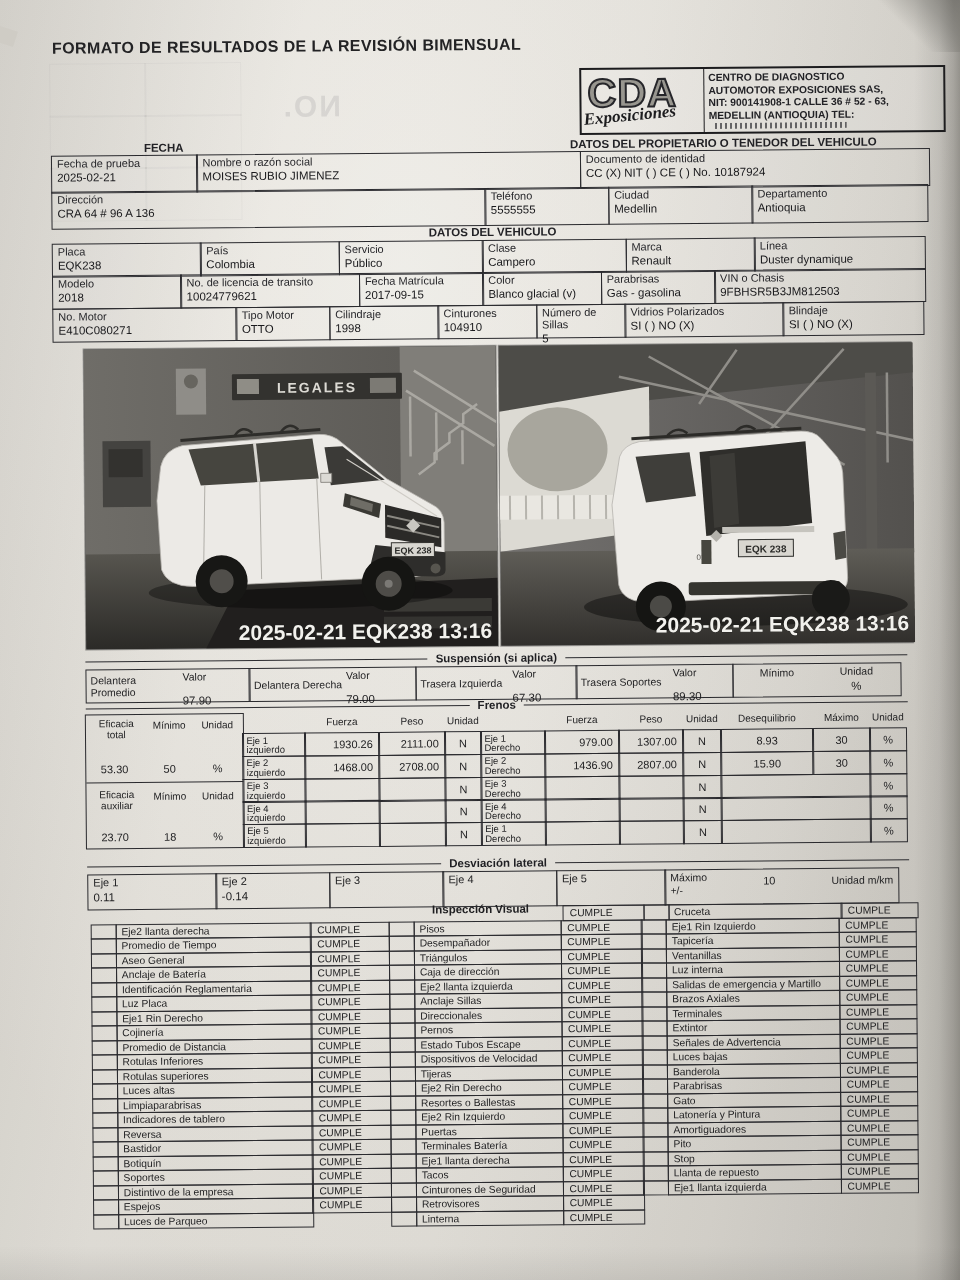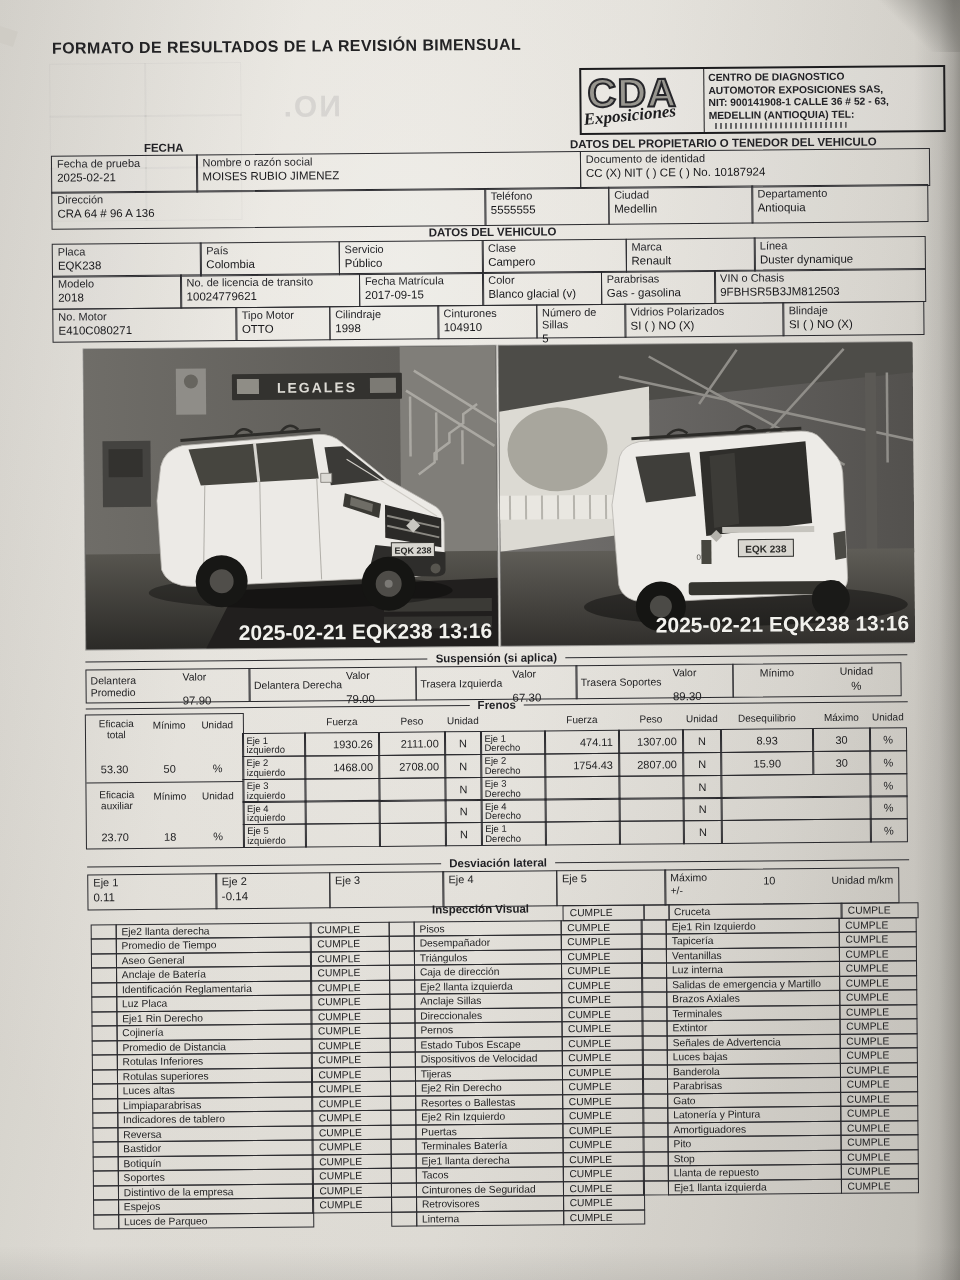--- a/index.html
+++ b/index.html
@@ -479,32 +479,32 @@
         <div class="bh">Peso</div>
         <div class="bh">Unidad</div>
         <div class="bh">Desequilibrio</div>
         <div class="bh">Máximo</div>
         <div class="bh">Unidad</div>
         <div class="bcell lbl">Eje 1 izquierdo</div>
         <div class="bcell">1930.26</div>
         <div class="bcell">2111.00</div>
         <div class="bcell ctr">N</div>
         <div class="bcell lbl">Eje 1 Derecho</div>
-        <div class="bcell">474.11</div>
+        <div class="bcell">979.00</div>
         <div class="bcell">1307.00</div>
         <div class="bcell ctr">N</div>
         <div class="bcell ctr">8.93</div>
         <div class="bcell ctr">30</div>
         <div class="bcell ctr">%</div>
         <div class="bcell lbl">Eje 2 izquierdo</div>
         <div class="bcell">1468.00</div>
         <div class="bcell">2708.00</div>
         <div class="bcell ctr">N</div>
         <div class="bcell lbl">Eje 2 Derecho</div>
-        <div class="bcell">1754.43</div>
+        <div class="bcell">1436.90</div>
         <div class="bcell">2807.00</div>
         <div class="bcell ctr">N</div>
         <div class="bcell ctr">15.90</div>
         <div class="bcell ctr">30</div>
         <div class="bcell ctr">%</div>
         <div class="bcell lbl">Eje 3 izquierdo</div>
         <div class="bcell"></div>
         <div class="bcell"></div>
         <div class="bcell ctr">N</div>
         <div class="bcell lbl">Eje 3 Derecho</div>

